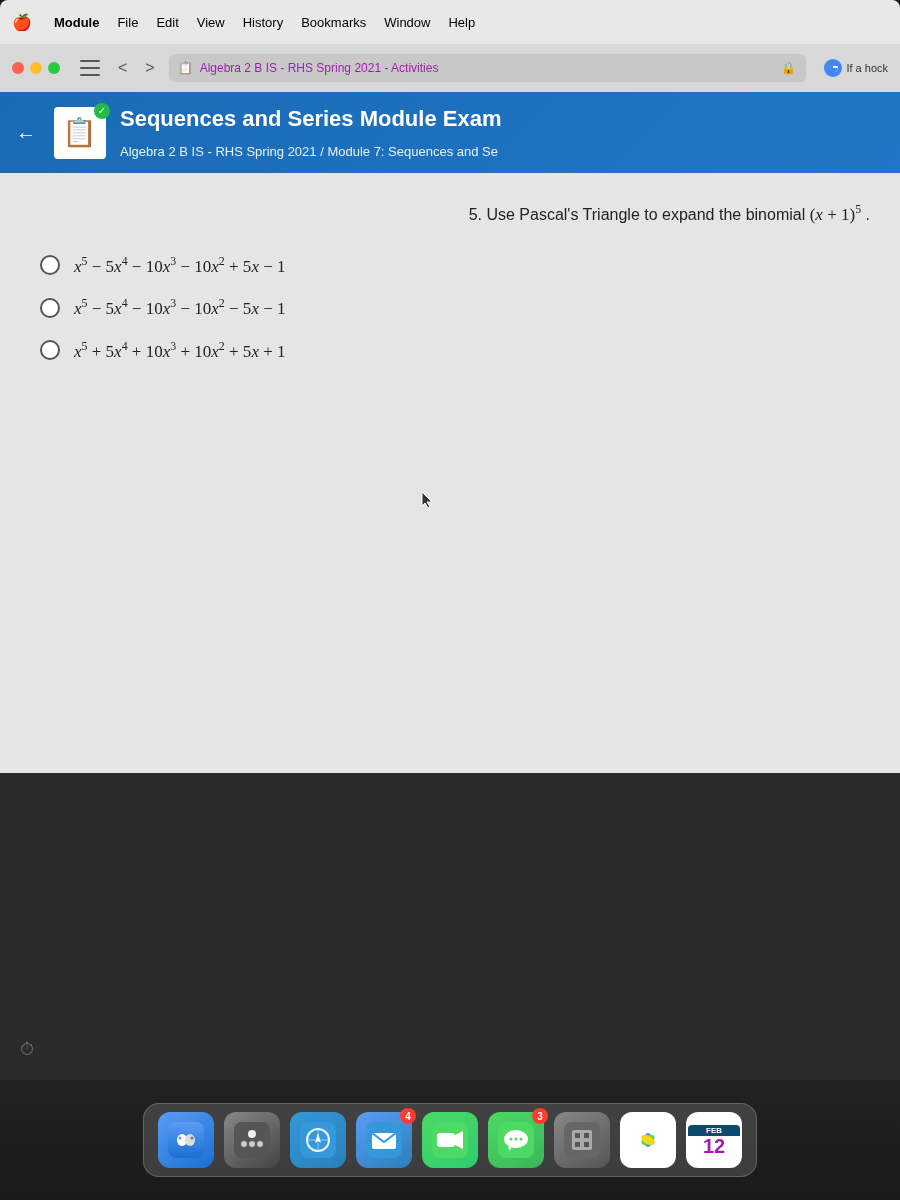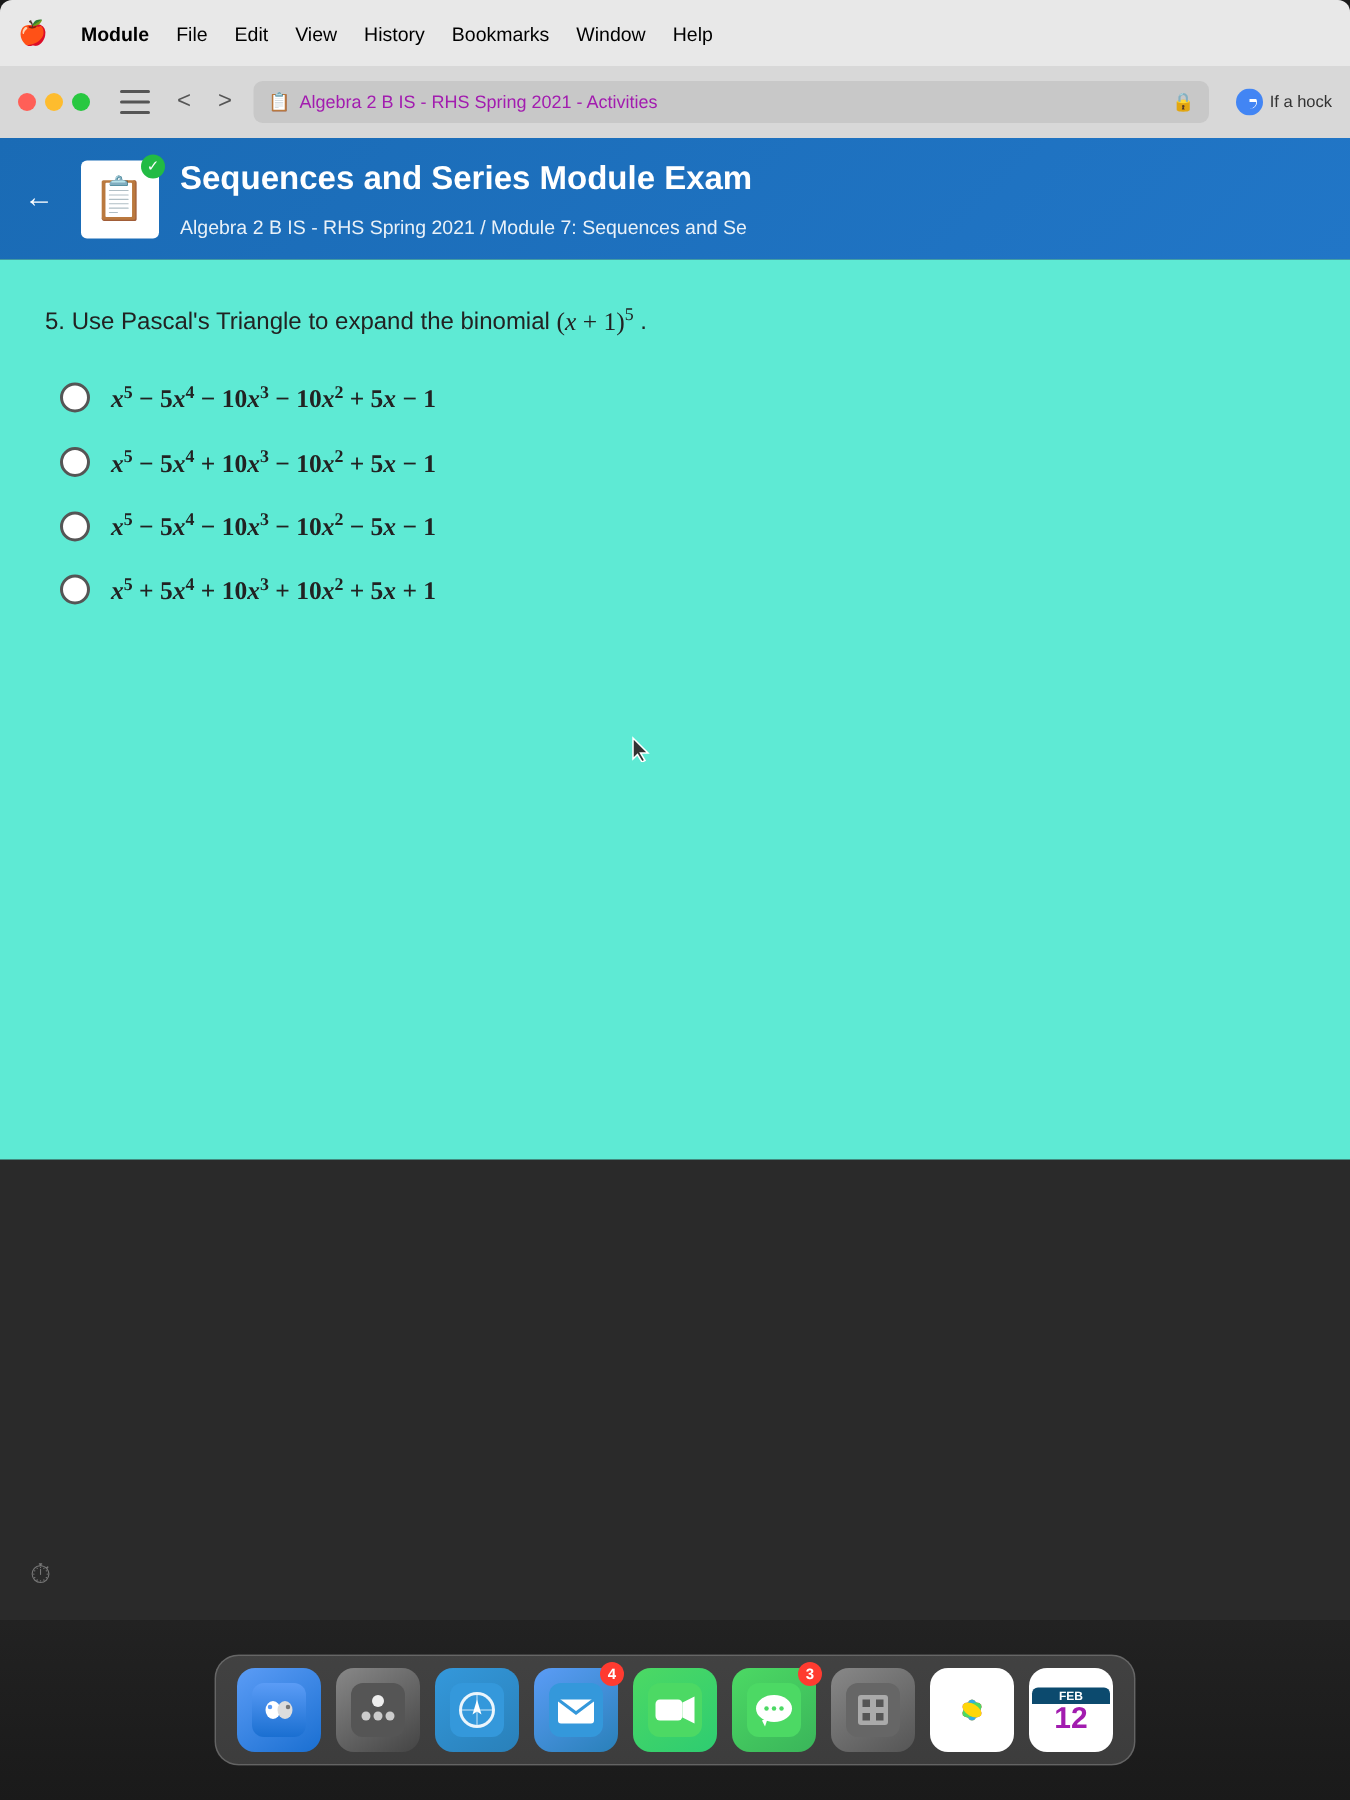--- a/index.html
+++ b/index.html
@@ -163,24 +163,25 @@
       line-height: 1.2;
     }
     .exam-subtitle {
       font-size: 13px;
       color: rgba(255,255,255,0.9);
       margin-top: 12px;
     }
 
     
     .main-content {
-      background: #5eead4;
+      background: #e5e5e5;
       padding: 28px 30px;
       flex: 1;
       min-height: 600px;
+      text-align: right;
     }
 
     .question-text {
       font-size: 16px;
       color: #222;
       margin-bottom: 26px;
       font-weight: 400;
       line-height: 1.5;
     }
 
@@ -189,21 +190,20 @@
       flex-direction: column;
       gap: 20px;
       margin-left: 10px;
     }
 
     .choice {
       display: flex;
       align-items: center;
       gap: 14px;
       cursor: pointer;
-      font-weight: bold;
     }
     .radio-circle {
       width: 20px;
       height: 20px;
       border-radius: 50%;
       border: 2px solid #555;
       flex-shrink: 0;
       background: white;
     }
     .choice-text {
@@ -378,26 +378,20 @@
 
     <div class="answer-choices">
 
       <div class="choice">
         <div class="radio-circle"></div>
         <span class="choice-text math">
           <em>x</em><sup>5</sup> − 5<em>x</em><sup>4</sup> − 10<em>x</em><sup>3</sup> − 10<em>x</em><sup>2</sup> + 5<em>x</em> − 1
         </span>
       </div>
 
-      <div class="choice">
-        <div class="radio-circle"></div>
-        <span class="choice-text math">
-          <em>x</em><sup>5</sup> − 5<em>x</em><sup>4</sup> + 10<em>x</em><sup>3</sup> − 10<em>x</em><sup>2</sup> + 5<em>x</em> − 1
-        </span>
-      </div>
 
       <div class="choice">
         <div class="radio-circle"></div>
         <span class="choice-text math">
           <em>x</em><sup>5</sup> − 5<em>x</em><sup>4</sup> − 10<em>x</em><sup>3</sup> − 10<em>x</em><sup>2</sup> − 5<em>x</em> − 1
         </span>
       </div>
 
       <div class="choice">
         <div class="radio-circle"></div>

